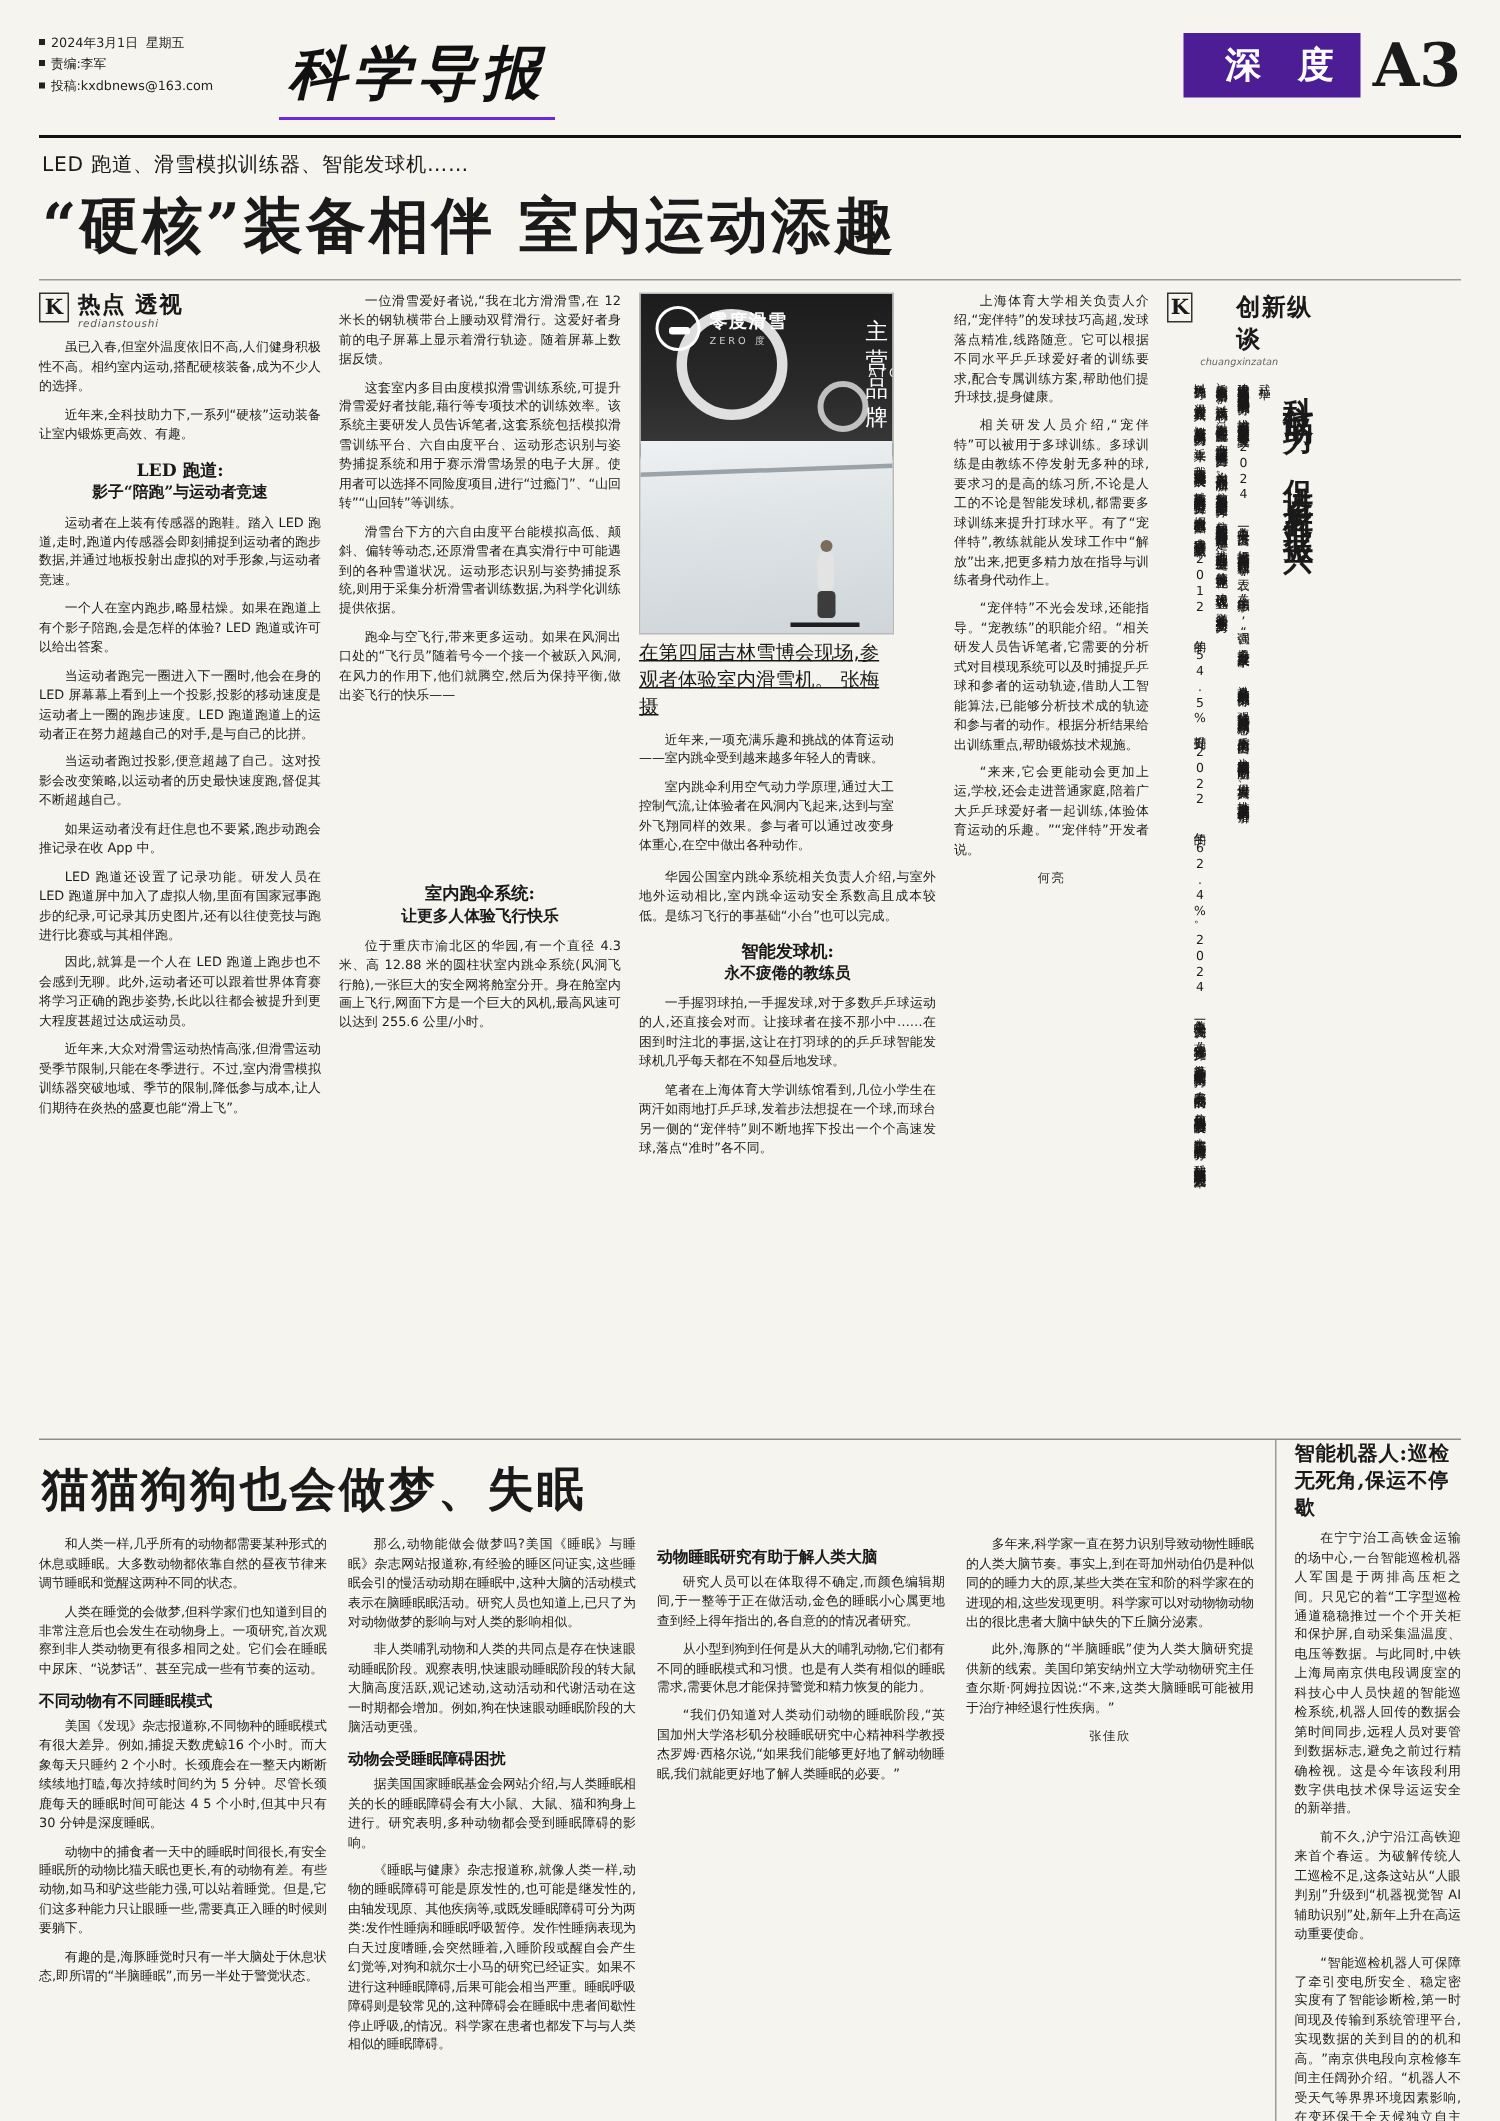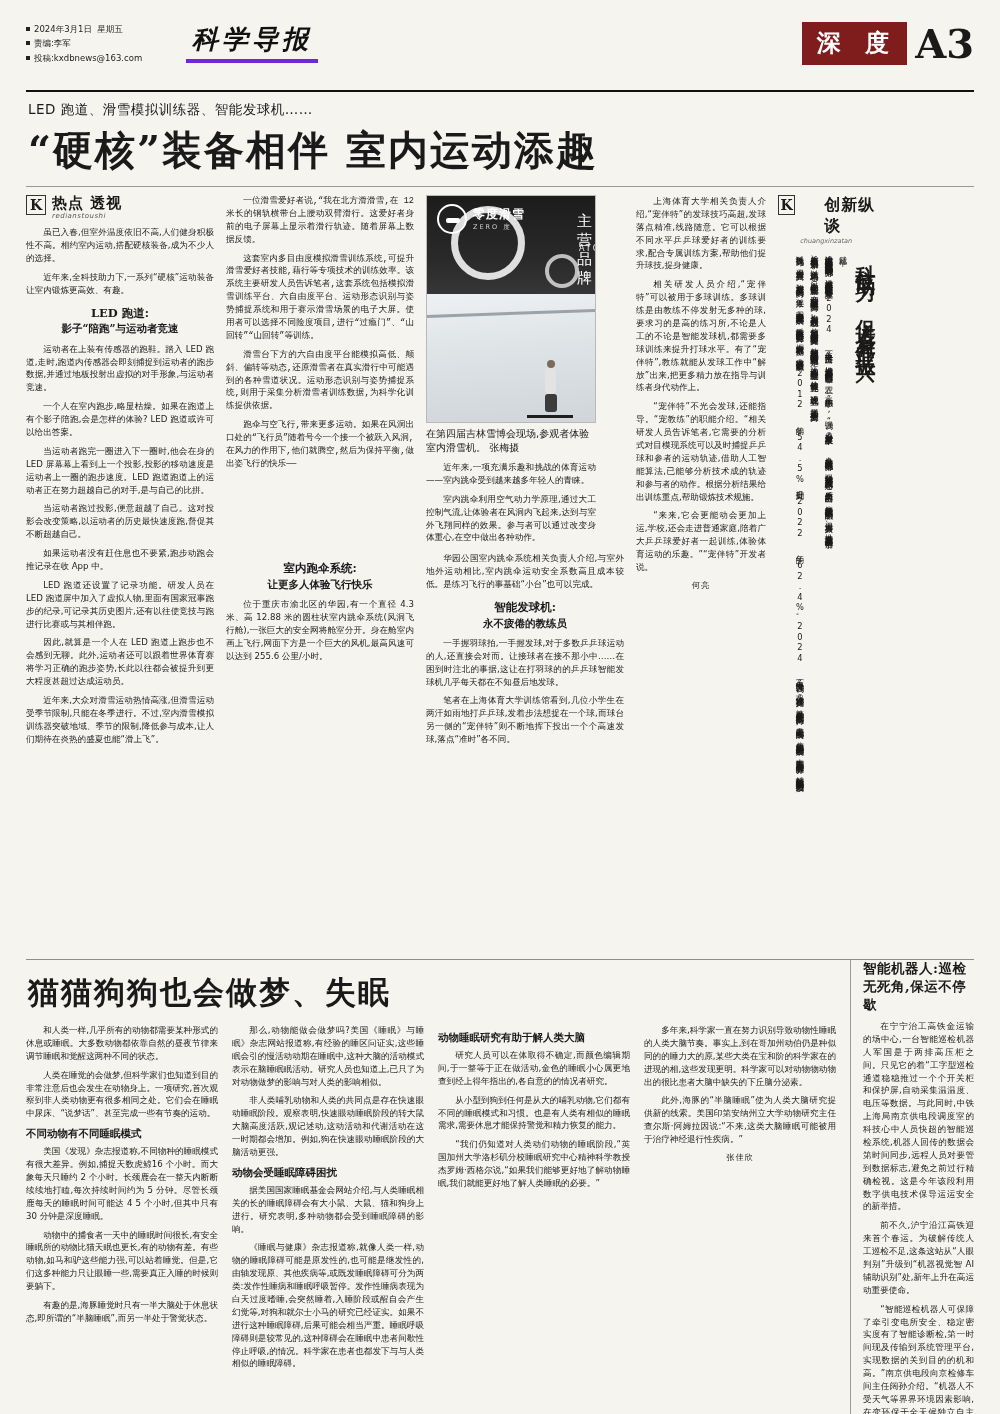--- a/index.html
+++ b/index.html
@@ -18,28 +18,28 @@
     padding:18px 26px 10px 26px;
   }
   
   .masthead { display:flex; align-items:flex-start; height:74px; border-bottom:2px solid #111; padding-bottom:4px;}
   .mast-left { width:150px; font-size:8.5px; line-height:1.7; color:#222; padding-top:4px;}
   .mast-left div { white-space:nowrap; }
   .mast-left .sq { display:inline-block; width:4px; height:4px; background:#222; margin-right:4px; vertical-align:1px;}
   .mast-logo { flex:1; text-align:left; padding-left:10px; padding-top:4px;}
   .mast-logo .cn {
     font-family:"DejaVu Serif", serif;
-    font-size:26px; font-weight:bold; letter-spacing:4px;
+    font-size:39px; font-weight:bold; letter-spacing:4px;
     color:#111; font-style:italic;
-    border-bottom:4px solid #6d28d9; display:inline-block; padding:0 6px 2px 6px;
+    border-bottom:2px solid #6d28d9; display:inline-block; padding:0 6px 2px 6px;
   }
   .mast-right { display:flex; align-items:center; gap:8px; padding-top:2px;}
   .depth-box {
-    background:#7f1d1d; color:#fff; font-family:"DejaVu Serif", serif;
-    font-size:24px; letter-spacing:8px; padding:5px 10px 6px 15px; font-weight:bold;
+    background:#4c1d95; color:#fff; font-family:"DejaVu Serif", serif;
+    font-size:24px; letter-spacing:8px; padding:5px 10px 6px 28px; font-weight:bold;
   }
   .page-num { font-family:"DejaVu Serif", serif; font-size:40px; font-weight:bold; letter-spacing:0; }
 
   
   .kicker { font-size:13.5px; margin:9px 0 4px 2px; letter-spacing:0.5px; }
   .headline {
     font-family:"DejaVu Serif", serif;
     font-size:40px; font-weight:bold; letter-spacing:2px;
     margin:0 0 8px 2px;
   }
@@ -69,21 +69,21 @@
     font-family:"DejaVu Serif", serif; font-weight:bold; font-size:11.5px;
     text-align:center; line-height:1.45; margin:8px 0 6px 0;
   }
   .subhead small { display:block; font-size:10.5px; }
 
   .photo {
     width:100%; height:228px; position:relative; overflow:hidden;
     background:linear-gradient(180deg,#cfd8de 0%,#b8c4cc 45%,#e6e9ea 100%);
     border:1px solid #b9b9b9;
   }
-  .cap { font-size:10px; margin-top:4px; line-height:1.4; }
+  .cap { font-size:13px; margin-top:4px; line-height:1.4;text-decoration:underline; }
 
   
   .ph-banner {
     position:absolute; left:0; top:0; width:100%; height:108px;
     background:linear-gradient(180deg,#1c1c1c 0%, #2a2a2a 60%, #3a3a3a 100%);
     color:#fff;
   }
   .ph-logo-circ {
     position:absolute; left:10px; top:8px; width:30px; height:30px; border-radius:50%;
     border:2.5px solid #fff;
@@ -200,21 +200,21 @@
       <p class="body">当运动者跑过投影,便意超越了自己。这对投影会改变策略,以运动者的历史最快速度跑,督促其不断超越自己。</p>
       <p class="body">如果运动者没有赶住息也不要紧,跑步动跑会推记录在收 App 中。</p>
       <p class="body">LED 跑道还设置了记录功能。研发人员在 LED 跑道屏中加入了虚拟人物,里面有国家冠事跑步的纪录,可记录其历史图片,还有以往使竞技与跑进行比赛或与其相伴跑。</p>
       <p class="body">因此,就算是一个人在 LED 跑道上跑步也不会感到无聊。此外,运动者还可以跟着世界体育赛将学习正确的跑步姿势,长此以往都会被提升到更大程度甚超过达成运动员。</p>
 
       <p class="body">近年来,大众对滑雪运动热情高涨,但滑雪运动受季节限制,只能在冬季进行。不过,室内滑雪模拟训练器突破地域、季节的限制,降低参与成本,让人们期待在炎热的盛夏也能“滑上飞”。</p>
     </div>
 
     <div class="col-mid">
       <div style="display:flex; gap:12px;">
-        <div style="width:188px;font-family:Liberation Mono, monospace;">
+        <div style="width:188px;">
           <p class="body">一位滑雪爱好者说,“我在北方滑滑雪,在 12 米长的钢轨横带台上腰动双臂滑行。这爱好者身前的电子屏幕上显示着滑行轨迹。随着屏幕上数据反馈。</p>
           <p class="body">这套室内多目由度模拟滑雪训练系统,可提升滑雪爱好者技能,藉行等专项技术的训练效率。该系统主要研发人员告诉笔者,这套系统包括模拟滑雪训练平台、六自由度平台、运动形态识别与姿势捕捉系统和用于赛示滑雪场景的电子大屏。使用者可以选择不同险度项目,进行“过瘾门”、“山回转”“山回转”等训练。</p>
           <p class="body">滑雪台下方的六自由度平台能模拟高低、颠斜、偏转等动态,还原滑雪者在真实滑行中可能遇到的各种雪道状况。运动形态识别与姿势捕捉系统,则用于采集分析滑雪者训练数据,为科学化训练提供依据。</p>
           <p class="body">跑伞与空飞行,带来更多运动。如果在风洞出口处的“飞行员”随着号今一个接一个被跃入风洞,在风力的作用下,他们就腾空,然后为保持平衡,做出姿飞行的快乐——</p>
         </div>
         <div style="width:170px;">
           <div class="photo">
             <div class="ph-banner">
               <div class="ph-logo-circ"></div>
               <div class="ph-ttl">零度滑雪</div>

